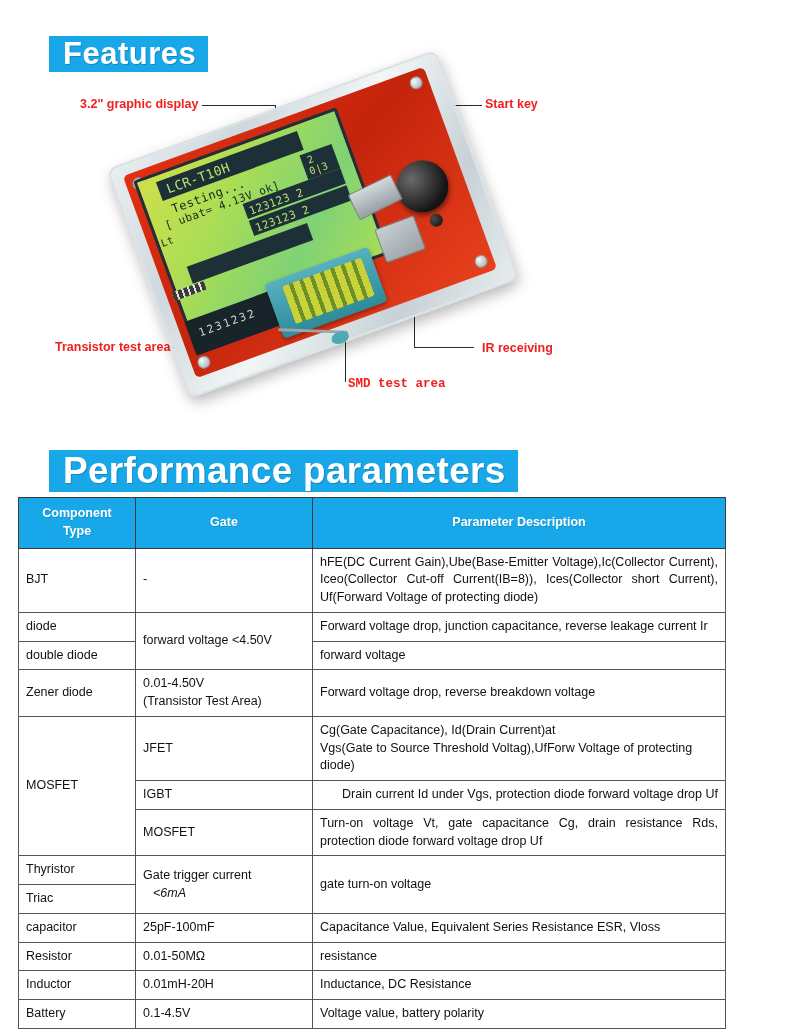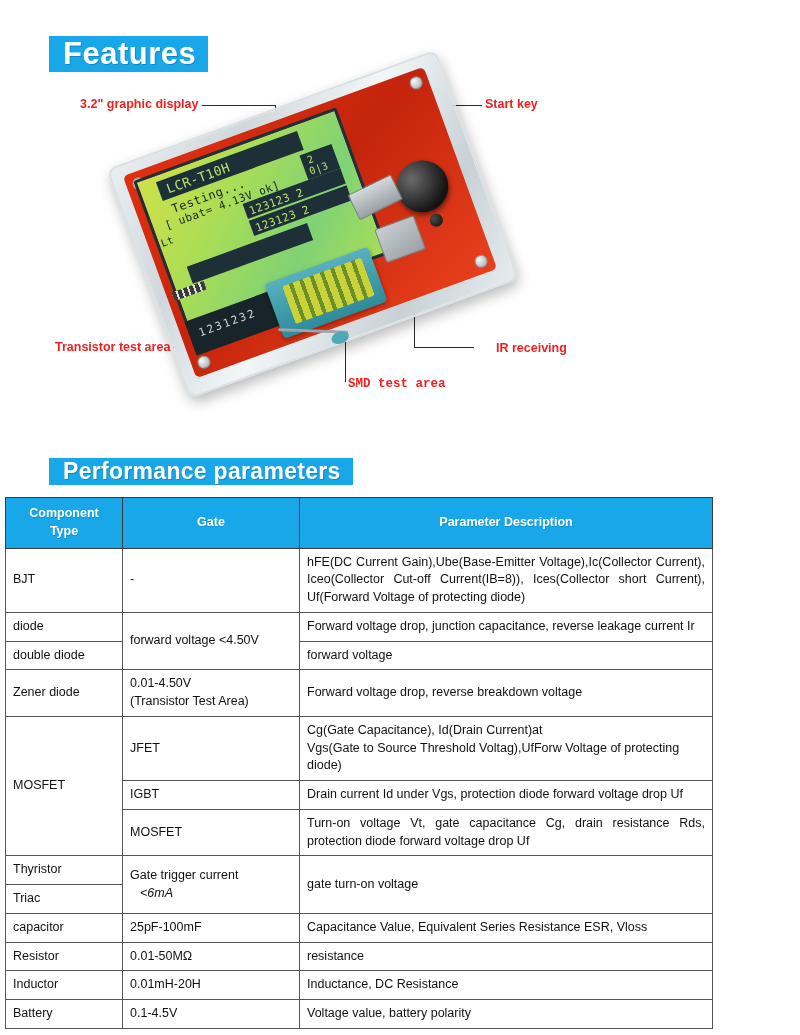--- a/index.html
+++ b/index.html
@@ -17,21 +17,21 @@
     font-weight:bold;color:#ffffff;
     text-shadow:1px 1px 0 rgba(0,0,0,.18);
   }
 
   #banner-features{left:28px;top:33px;height:42px;}
   #banner-features .sq{width:21px;}
   #banner-features .bar{padding:0 12px 0 14px;font-size:31px;letter-spacing:.5px;}
 
   #banner-perf{left:28px;top:452px;height:38px;}
   #banner-perf .sq{width:21px;}
-  #banner-perf .bar{padding:0 12px 0 14px;font-size:23px;letter-spacing:.3px;}
+  #banner-perf .bar{padding:0 12px 0 14px;font-size:37px;letter-spacing:.3px;}
 
   
   #figure{position:absolute;left:0;top:85px;width:800px;height:350px;}
 
   .callout{
     position:absolute;color:#ef2020;font-weight:bold;font-size:12.5px;
     white-space:nowrap;font-family:"Liberation Sans","DejaVu Sans",sans-serif;
   }
   .lead{position:absolute;background:#2b2b2b;}
   .lead.h{height:1.4px;}
@@ -122,54 +122,54 @@
     border-radius:2px;transform:rotate(-6deg);
   }
   .hdr-pins{
     position:absolute;left:6px;top:126px;width:34px;height:9px;
     background:repeating-linear-gradient(90deg,#3a3a3a 0 4px,#e0e0e0 4px 6px);
     border-radius:1px;
   }
 
   
   #spec-table{
-    position:absolute;left:5px;top:497px;width:708px;
+    position:absolute;left:18px;top:497px;width:708px;
     border-collapse:collapse;table-layout:fixed;
     font-size:12.5px;color:#111;
   }
   #spec-table td,#spec-table th{
     border:1px solid #555;padding:5px 7px;vertical-align:middle;
     line-height:1.42;font-weight:normal;
   }
   #spec-table thead th{
     background:#18a7e8;color:#ffffff;font-weight:bold;text-align:center;
     font-size:12.5px;padding:7px 4px;border-color:#3b3b3b;
     text-shadow:.5px .5px 0 rgba(0,0,0,.15);
   }
   .c-type{width:108px;}
   .c-range{width:168px;}
   .c-desc{}
   .desc-just{text-align:justify;text-align-last:left;}
-  .nowrapcell{white-space:nowrap;}
+  .nowrapcell{white-space:nowrap;text-align:right;}
 </style>
 </head>
 <body>
 
 <div class="banner" id="banner-features">
   <div class="sq"></div>
   <div class="bar">Features</div>
 </div>
 
 <div id="figure">
 
   <div class="callout" style="left:80px;top:12px;">3.2" graphic display</div>
   <div class="callout" style="left:485px;top:12px;">Start  key</div>
   <div class="callout" style="left:55px;top:255px;">Transistor test area</div>
   <div class="callout" style="left:348px;top:292px;font-family:Liberation Mono, monospace;">SMD test area</div>
-  <div class="callout" style="left:480px;top:256px;padding-left:16px;">IR receiving</div>
+  <div class="callout" style="left:466px;top:256px;padding-left:16px;">IR receiving</div>
 
   <div class="lead h" style="left:202px;top:20px;width:74px;"></div>
   <div class="lead v" style="left:275px;top:20px;height:128px;"></div>
 
   <div class="lead h" style="left:428px;top:20px;width:54px;"></div>
   <div class="lead v" style="left:428px;top:20px;height:118px;"></div>
 
   <div class="lead h" style="left:172px;top:262px;width:92px;"></div>
 
   <div class="lead v" style="left:345px;top:223px;height:74px;"></div>

